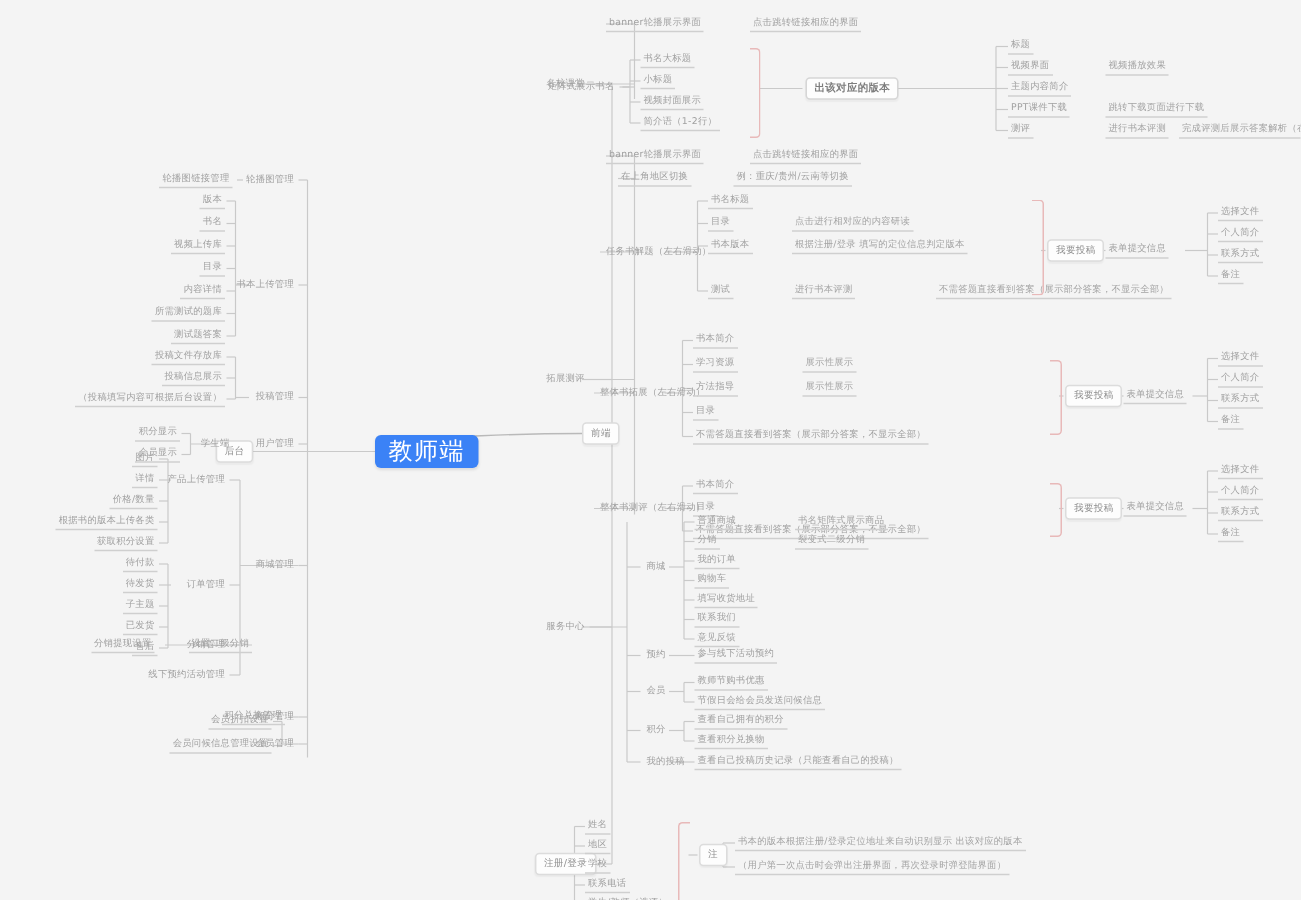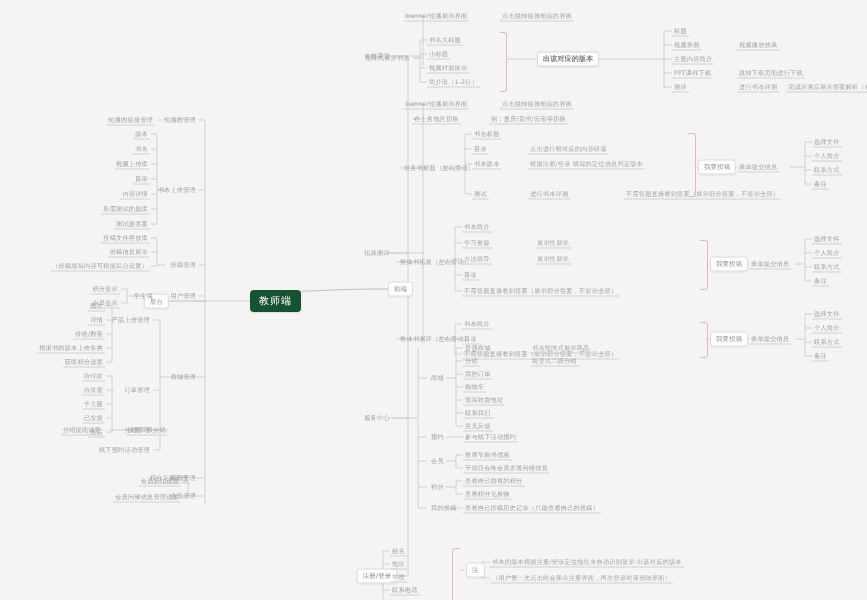--- a/index.html
+++ b/index.html
@@ -19,24 +19,24 @@
     color:#a0a0a0;
     letter-spacing:0.2px;
     transform:translateY(-50%);
     padding:0 2px 1px 2px;
   }
   
   .u{border-bottom:1px solid #cfcfcf;}
 
   
   .root{
-    background:#14532d;
+    background:#3b82f6;
     color:#ffffff;
     border-radius:4px;
-    font-size:10px;
+    font-size:16px;
     line-height:12px;
     padding:5px 9px;
     border:none;
     letter-spacing:1px;
     box-shadow:0 1px 2px rgba(0,0,0,.10);
   }
   
   .boxed{
     background:#fdfdfd;
     border:1px solid #dcdcdc;

